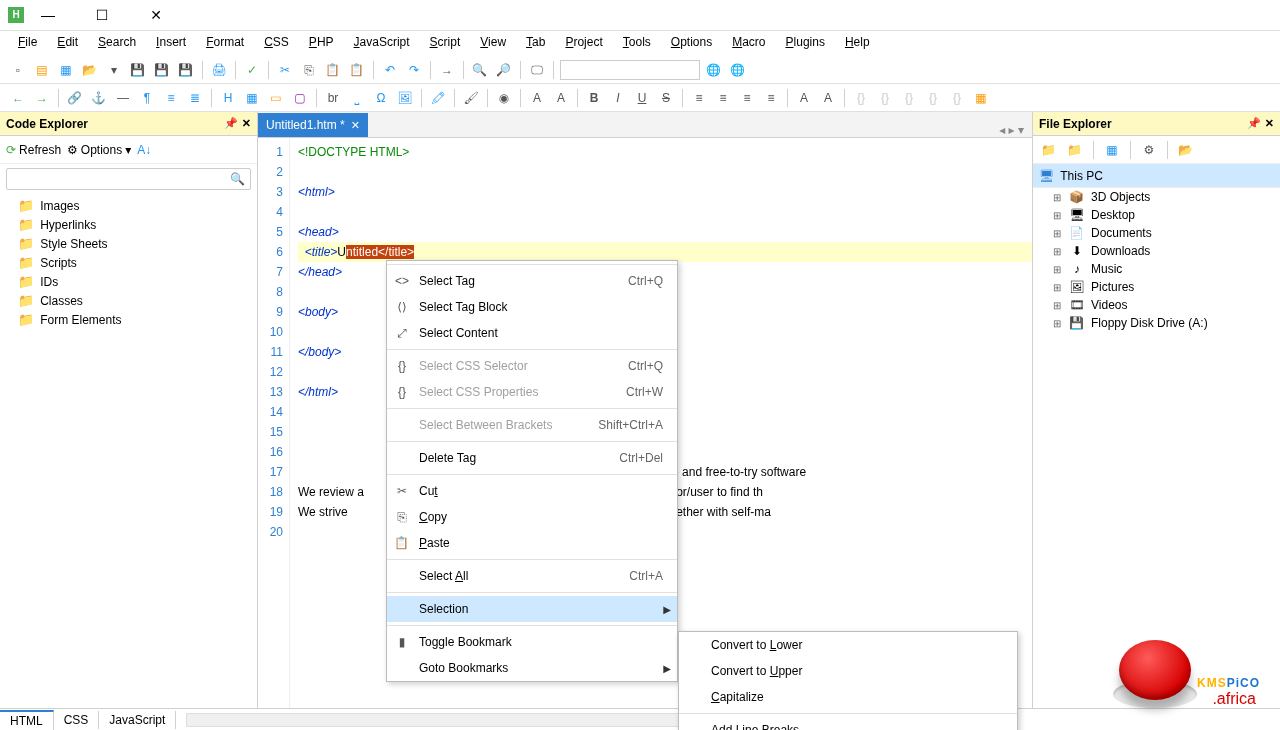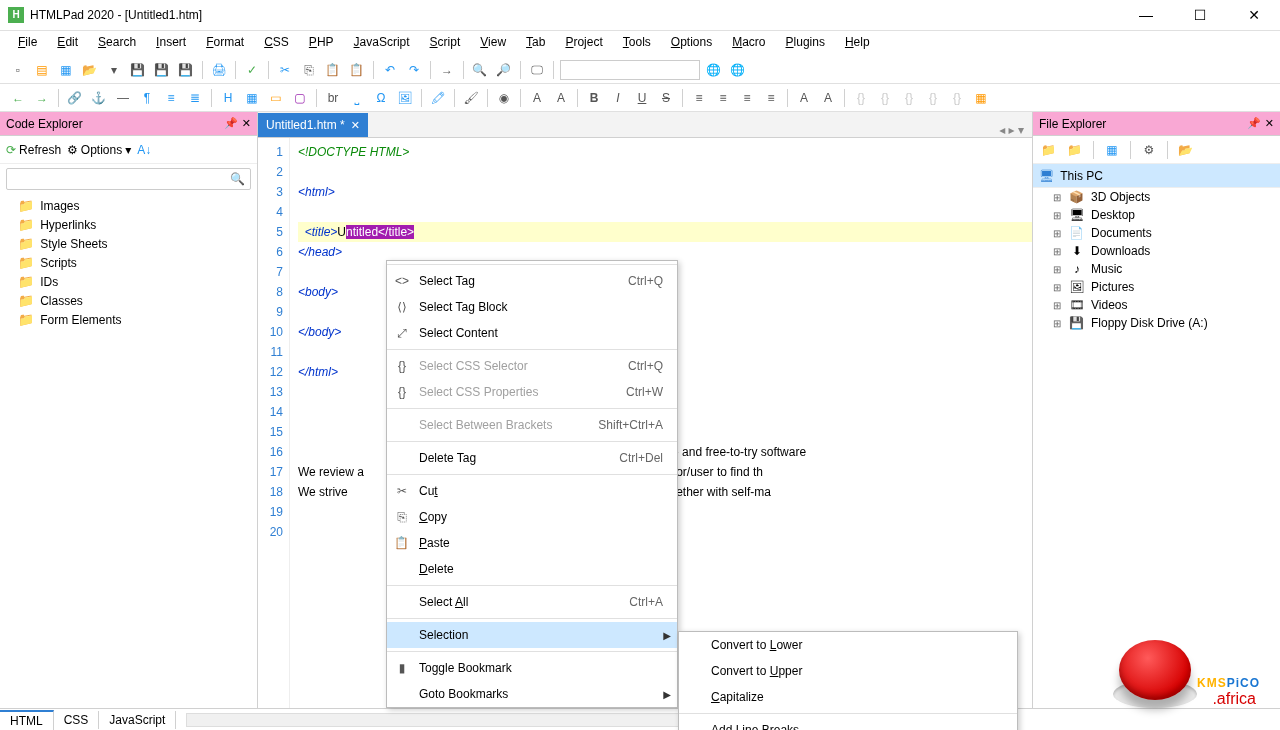--- a/index.html
+++ b/index.html
@@ -24,21 +24,21 @@
 .tbtn.orange { color: #FF9800; }
 .tbtn.purple { color: #9C27B0; }
 .sep { width: 1px; height: 18px; background: #d0d0d0; margin: 0 2px; }
 .toolbar input[type=text] { height: 20px; width: 140px; border: 1px solid #ccc; padding: 0 4px;}
 
 
 .main { display: flex; height: calc(100% - 30px - 26px - 28px - 28px - 22px); position: relative; }
 
 
 .left-panel { width: 258px; border-right: 1px solid #d0d0d0; display: flex; flex-direction: column; }
-.panel-head { height: 24px; background: #f9a8d4; display: flex; align-items: center; padding: 0 6px; font-weight: 400; border-bottom: 1px solid #d0d0d0; }
+.panel-head { height: 24px; background: #fef9c3; display: flex; align-items: center; padding: 0 6px; font-weight: 700; border-bottom: 1px solid #d0d0d0; }
 .panel-head .spacer { flex: 1; }
 .panel-head .pin, .panel-head .close { cursor: pointer; margin-left: 4px; font-size: 11px; }
 .ce-tools { height: 28px; display: flex; align-items: center; gap: 6px; padding: 0 6px; border-bottom: 1px solid #eee;}
 .ce-tools .tool { cursor: pointer; display: flex; align-items: center; gap: 3px; }
 .ce-search { padding: 4px 6px; position: relative; }
 .ce-search input { width: 100%; height: 22px; border: 1px solid #ccc; border-radius: 2px; padding: 0 22px 0 4px; }
 .ce-search .mag { position: absolute; right: 12px; top: 8px; color: #888; }
 .ce-tree { flex: 1; overflow: auto; padding: 2px 0; }
 .ce-item { display: flex; align-items: center; gap: 6px; padding: 2px 8px 2px 18px; cursor: pointer; }
 .ce-item .folder { color: #F9A825; font-size: 13px; }
@@ -48,23 +48,23 @@
 .tabs { height: 26px; display: flex; align-items: flex-end; background: #f3f3f3; border-bottom: 1px solid #d0d0d0; }
 .tab { height: 24px; padding: 0 8px; display: flex; align-items: center; gap: 6px; background: #2F7FD3; color: #fff; cursor: pointer; font-size: 12px; }
 .tab .x { font-size: 11px; cursor: pointer; }
 .tabs .navbtns { margin-left: auto; padding: 0 8px; color: #888; }
 .code { flex: 1; display: flex; font-family: Consolas, monospace; font-size: 14px; overflow: auto; background: #fff; position: relative; }
 .gutter { width: 32px; text-align: right; padding: 4px 6px 0 0; color: #2F7FD3; background: #fff; border-right: 1px solid #eee; user-select: none; }
 .gutter div { height: 20px; line-height: 20px; }
 .lines { flex: 1; padding: 4px 0 0 8px; }
 .lines .line { height: 20px; line-height: 20px; white-space: pre; }
 .tag { color: #0033cc; font-style: italic; }
-.doctype { color: #0a8a0a; font-style: italic; }
+.doctype { color: #0a8a0a; }
 .sel-line { background: #ffffcc; }
-.sel-text { background: #a21caf; color: #fff; margin-top: 8px; }
+.sel-text { background: #c2410c; color: #fff; margin-top: 8px; }
 .plain { color: #000; }
 
 
 .right-panel { width: 248px; border-left: 1px solid #d0d0d0; display: flex; flex-direction: column; }
 .fe-tools { height: 28px; display: flex; align-items: center; gap: 6px; padding: 0 6px; border-bottom: 1px solid #eee; }
 .fe-root { height: 24px; background: #cde8ff; display: flex; align-items: center; gap: 6px; padding: 0 6px; border-bottom: 1px solid #eee; }
 .fe-root .monitor { color: #2F7FD3; }
 .fe-tree { flex: 1; overflow: auto; }
 .fe-item { display: flex; align-items: center; gap: 6px; padding: 2px 6px 2px 20px; cursor: pointer; }
 .fe-item .exp { width: 10px; color: #666; font-size: 10px; }
@@ -98,21 +98,20 @@
 .watermark .p { color: #1976D2; }
 .watermark .suffix { font-size: 16px; color: #d60000; font-weight: normal; position: absolute; right: 4px; bottom: -10px; }
 
 .u { text-decoration: underline; }
 </style>
 </head>
 <body>
 
 <div class="titlebar">
   <div class="app-icon">H</div>
-  <div class="title">HTMLPad 2020 - [Untitled1.htm]</div>
   <div class="win-controls">
     <div class="win-btn">―</div>
     <div class="win-btn">☐</div>
     <div class="win-btn">✕</div>
   </div>
 </div>
 
 <div class="menubar" id="menubar">
     <span class="menu-item"><span class="u">F</span>ile</span>
     <span class="menu-item"><span class="u">E</span>dit</span>
@@ -312,20 +311,21 @@
           <div>17</div>
           <div>18</div>
           <div>19</div>
           <div>20</div>
         </div>
       <div class="lines">
         <div class="line"><span class="doctype">&lt;!DOCTYPE HTML&gt;</span></div>
         <div class="line"></div>
         <div class="line"><span class="tag">&lt;html&gt;</span></div>
         <div class="line"></div>
+        <div class="line"><span class="tag">&lt;head&gt;</span></div>
         <div class="line sel-line"><span class="tag">  &lt;title&gt;</span><span class="plain">U</span><span class="sel-text">ntitled&lt;/title&gt;</span></div>
         <div class="line"><span class="tag">&lt;/head&gt;</span></div>
         <div class="line"></div>
         <div class="line"><span class="tag">&lt;body&gt;</span></div>
         <div class="line"></div>
         <div class="line"><span class="tag">&lt;/body&gt;</span></div>
         <div class="line"></div>
         <div class="line"><span class="tag">&lt;/html&gt;</span></div>
         <div class="line"></div>
         <div class="line"></div>
@@ -453,23 +453,20 @@
       <span class="label">Cu<span class="u">t</span></span>
     </div>
     <div class="row">
       <span class="ico">⎘</span>
       <span class="label"><span class="u">C</span>opy</span>
     </div>
     <div class="row">
       <span class="ico">📋</span>
       <span class="label"><span class="u">P</span>aste</span>
     </div>
-    <div class="row">
-      <span class="label"><span class="u">D</span>elete</span>
-    </div>
     <div class="divider"></div>
     <div class="row">
       <span class="label">Select <span class="u">A</span>ll</span>
       <span class="shortcut">Ctrl+A</span>
     </div>
     <div class="divider"></div>
     <div class="row highlighted">
       <span class="label">Selection</span>
       <span class="arrow">▶</span>
     </div>

